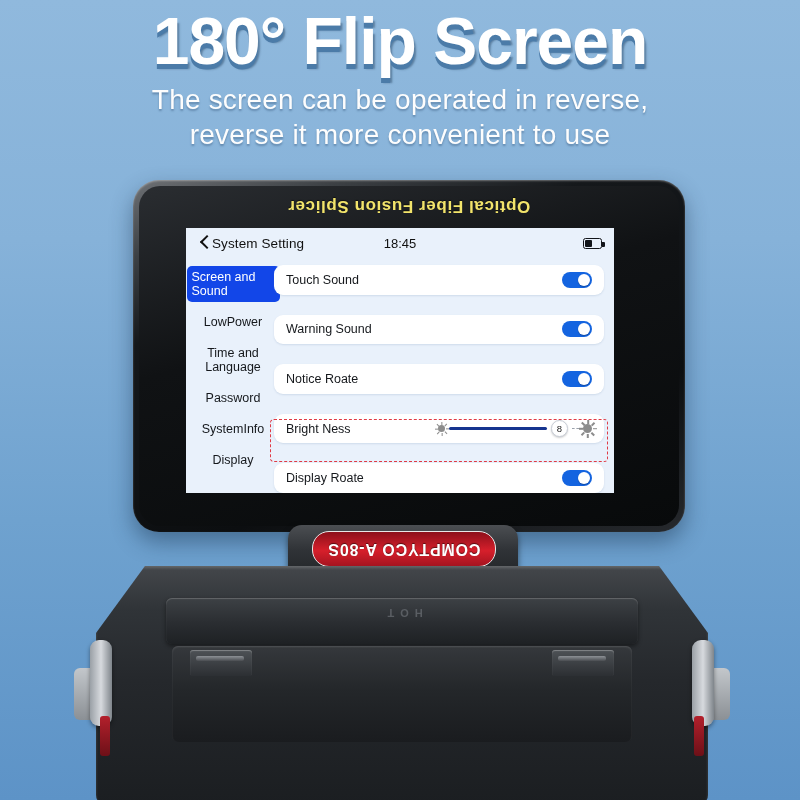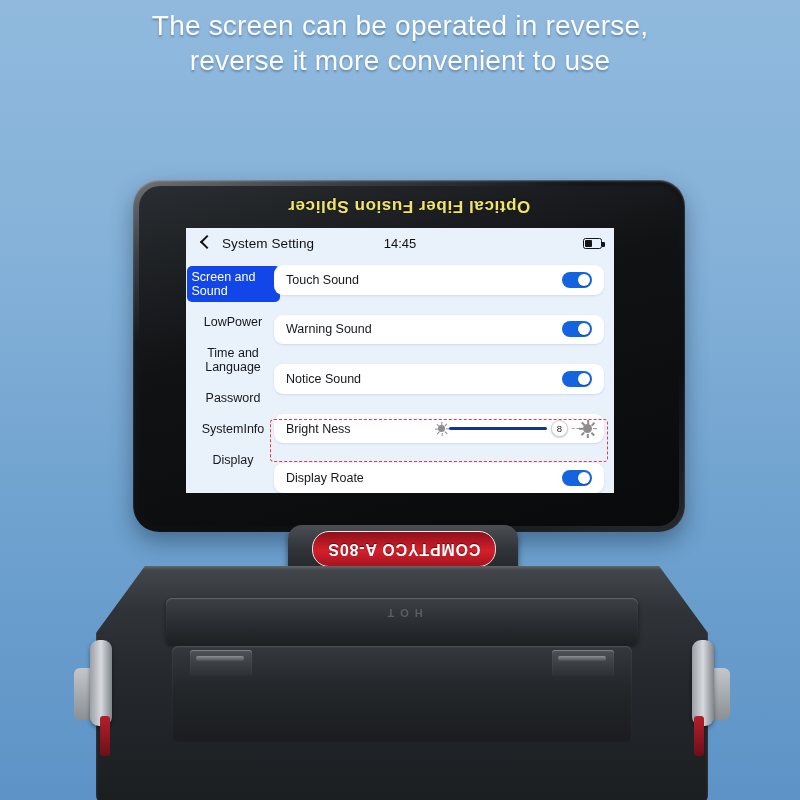--- a/index.html
+++ b/index.html
@@ -47,21 +47,21 @@
   .lcd{
     position:absolute;left:186px;top:228px;width:428px;height:265px;
     background:#e9f1fb;overflow:hidden;
   }
 
   
   .statusbar{
     height:30px;display:flex;align-items:center;padding:0 12px;position:relative;
     background:#e9f1fb;
   }
-  .back-group{display:flex;align-items:center;gap:12px;}
+  .back-group{display:flex;align-items:center;gap:2px;}
   .chev{width:12px;height:16px;position:relative;flex:none;}
   .chev:before{
     content:"";position:absolute;left:4px;top:2px;width:8px;height:8px;
     border-left:2.4px solid #111;border-bottom:2.4px solid #111;
     transform:rotate(45deg);
   }
   .bar-title{font-size:13.5px;color:#111;letter-spacing:.1px;}
   .bar-time{
     position:absolute;left:0;right:0;text-align:center;font-size:13px;color:#111;
     pointer-events:none;
@@ -188,41 +188,42 @@
   .side-wing{
     position:absolute;top:148px;width:34px;height:52px;border-radius:6px;
     background:linear-gradient(180deg,#c3c7cb,#8b9095);
   }
   .side-wing.l{left:-22px;} .side-wing.r{right:-22px;}
 </style>
 </head>
 <body>
 
 <div class="headline-wrap">
+  <div class="headline">180° Flip Screen</div>
   <div class="subline">
     <div>The screen can be operated in reverse,</div>
     <div>reverse it more convenient to use</div>
   </div>
 </div>
 
 <div class="device">
 
   <div class="bezel">
     <div class="bezel-inner"></div>
     <div class="brand-strip">Optical Fiber Fusion Splicer</div>
   </div>
 
   <div class="lcd">
 
     <div class="statusbar">
       <div class="back-group">
         <span class="chev"></span>
         <span class="bar-title">System Setting</span>
       </div>
-      <div class="bar-time">14:45</div>
+      <div class="bar-time">18:45</div>
       <div class="batt">
           <i></i>
         </div>
     </div>
 
     <div class="lcd-body">
 
       <div class="sidebar">
         <div class="side-item sel">Screen and Sound</div>
         <div class="side-item">LowPower</div>
@@ -242,21 +243,21 @@
         </div>
 
         <div class="row">
           <span class="row-label">Warning Sound</span>
           <span class="toggle">
               <i></i>
             </span>
         </div>
 
         <div class="row">
-          <span class="row-label">Notice Sound</span>
+          <span class="row-label">Notice Roate</span>
           <span class="toggle">
               <i></i>
             </span>
         </div>
 
         <div class="row">
           <span class="row-label">Bright Ness</span>
           <span class="slider-wrap">
             <span class="sun sm">
                 <span class="core"></span>

